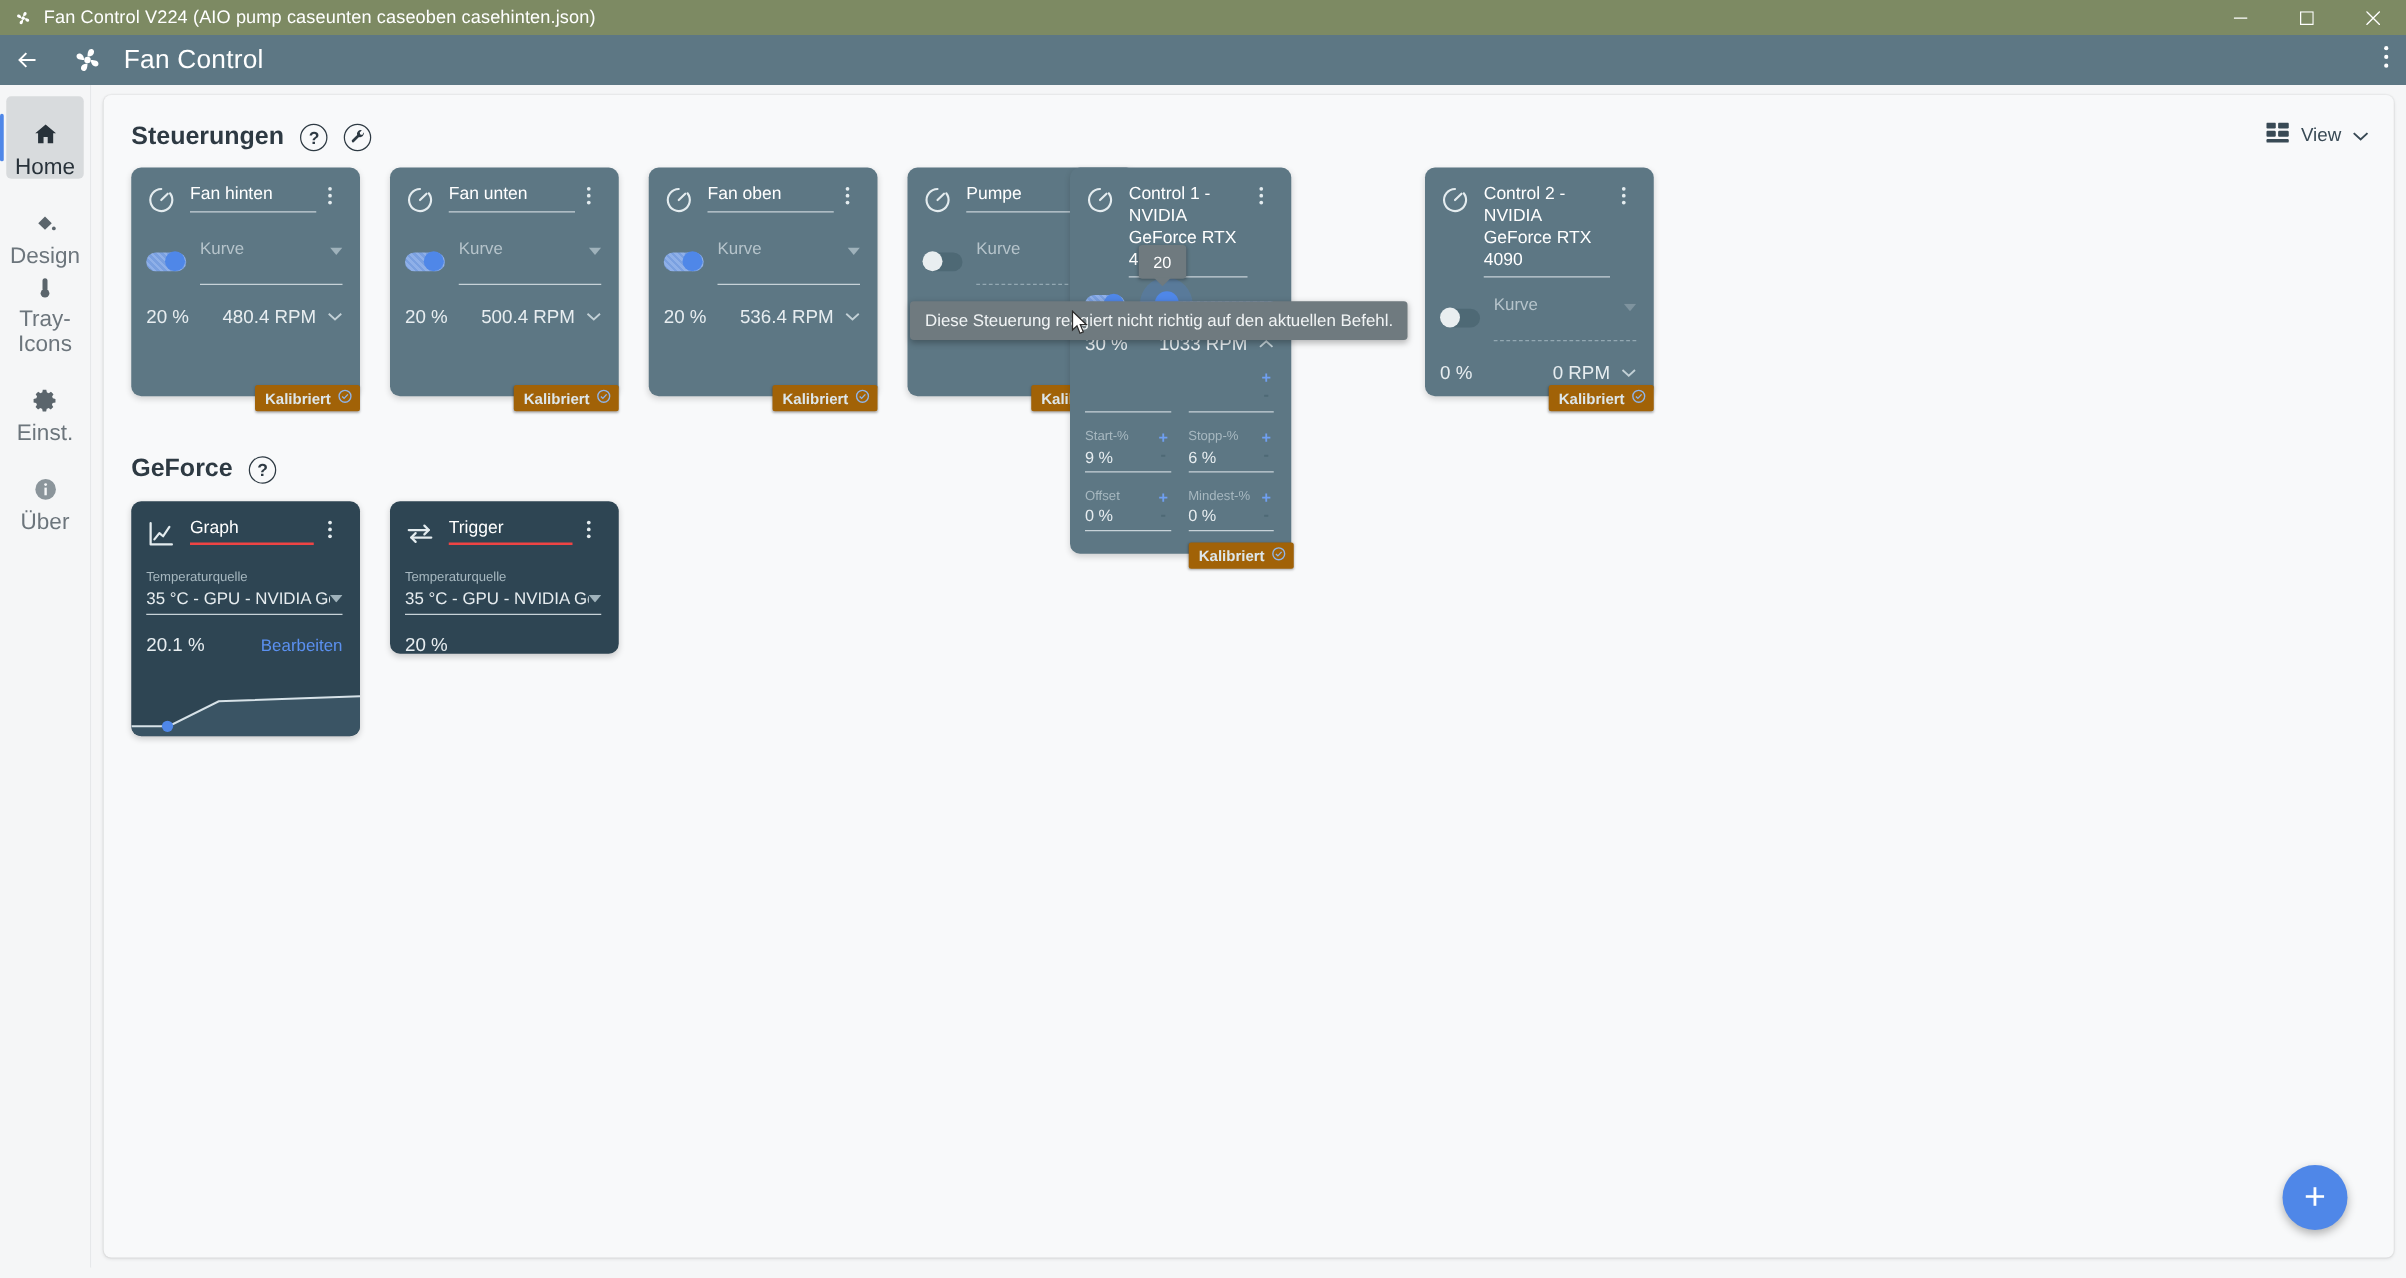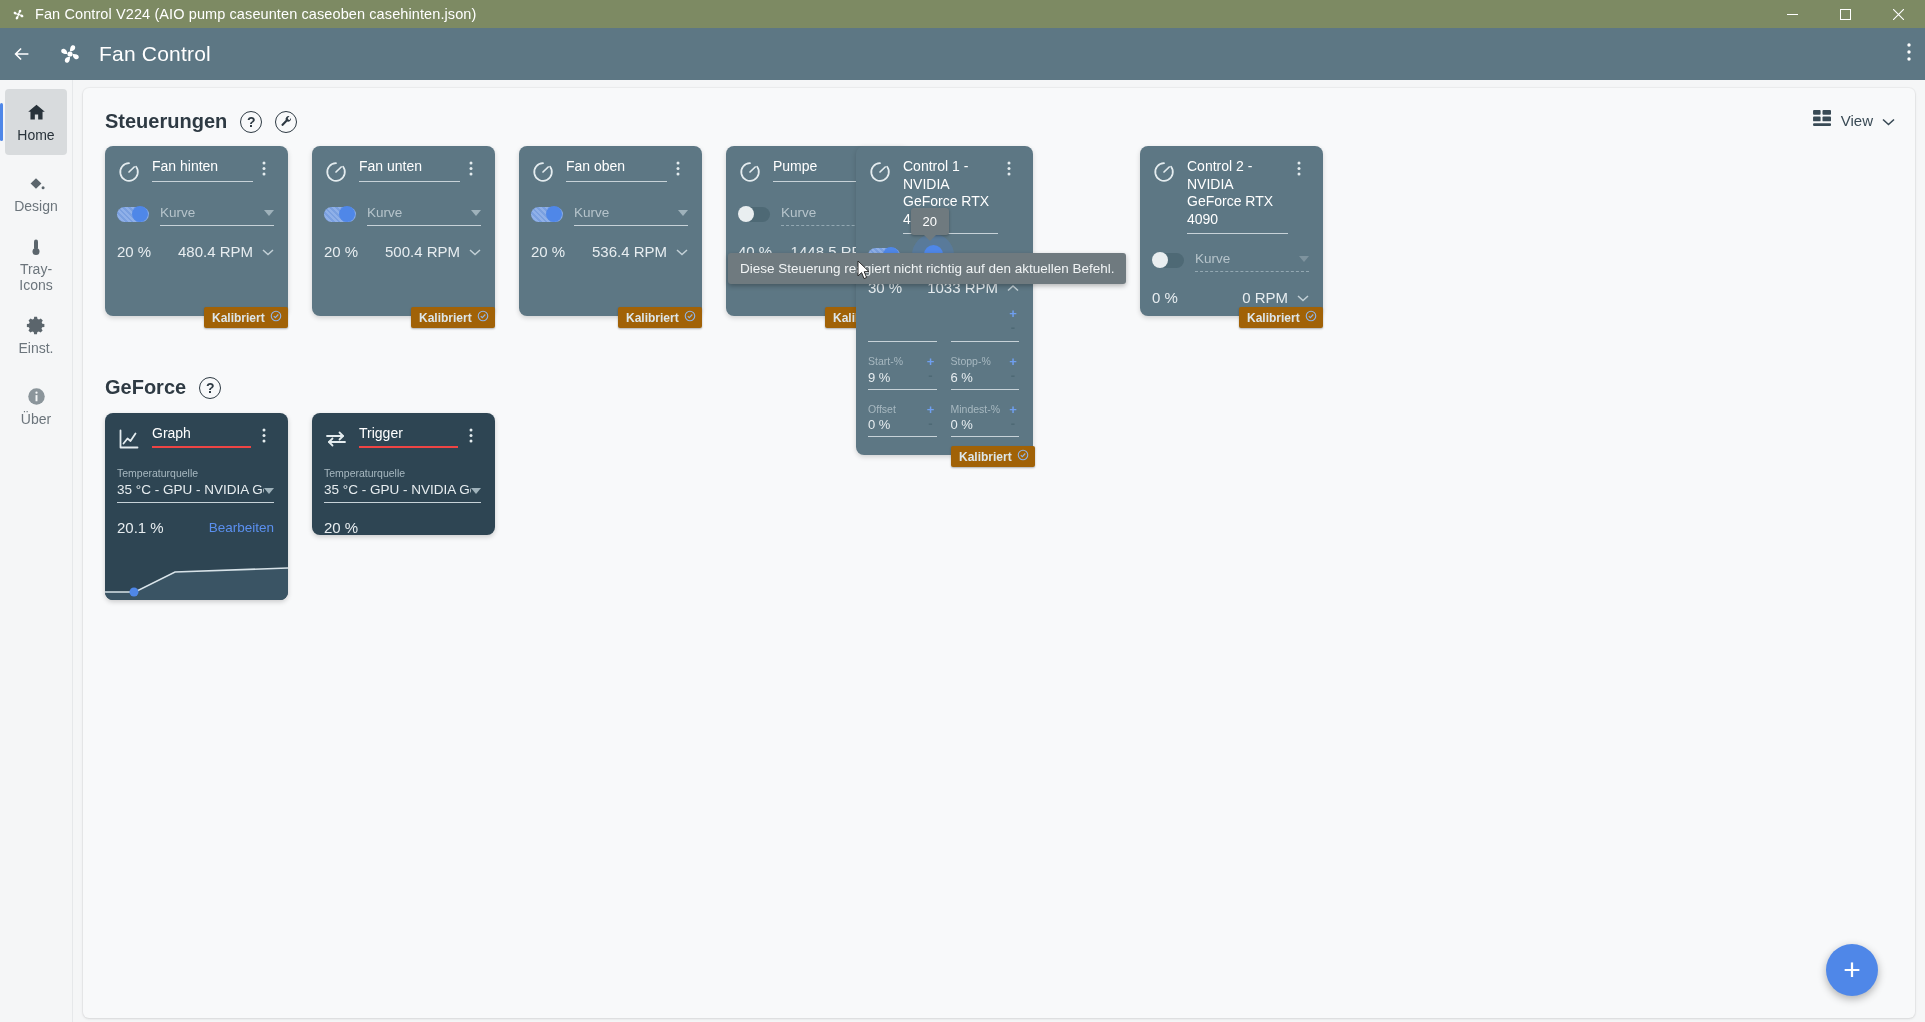--- a/index.html
+++ b/index.html
@@ -24,21 +24,21 @@
   .titlebar .tb-text { letter-spacing: .1px; }
   .winbtns { position: absolute; right: 0; top: 0; height: 28px; display: flex; }
   .winbtn {
     width: 53px; height: 28px;
     display: flex; align-items: center; justify-content: center;
     color: #ffffff;
   }
 
   
   .appbar {
-    height: 52px;
+    height: 40px;
     background: #5d7784;
     display: flex;
     align-items: center;
     color: #ffffff;
     position: relative;
   }
   .appbar .back { width: 44px; display:flex; align-items:center; justify-content:center; }
   .appbar .logo { margin-left: 13px; margin-right: 16px; display:flex; }
   .appbar .apptitle { font-size: 21px; font-weight: 400; letter-spacing: .2px; }
   .appbar .kebab { position: absolute; right: 14px; top: 50%; transform: translateY(-50%); }
@@ -53,24 +53,24 @@
     padding-top: 9px;
     flex: 0 0 73px;
     border-right: 1px solid #e6e8ea;
   }
   .nav-item {
     position: relative;
     height: 66px;
     margin: 0 5px 5px 5px;
     border-radius: 4px;
     display: flex; flex-direction: column;
-    align-items: center; justify-content: center;
+    align-items: center; justify-content: flex-end;
     gap: 3px;
     color: #6c757c;
-    font-size: 14px;
+    font-size: 18px;
     text-align: center;
     line-height: 1.12;
     cursor: pointer;
   }
   .nav-item.active { background: #d8dbdd; color: #28323a; }
   .nav-item.active::before {
     content: ""; position: absolute; left: -5px; top: 14px;
     width: 3px; height: 38px; background: #4f87e8; border-radius: 2px;
   }
   .nav-ico { display: flex; align-items: center; justify-content: center; height: 24px; }
@@ -143,22 +143,22 @@
     position: absolute; width: 16px; height: 16px; border-radius: 50%;
     top: -1px; transition: none;
   }
   .toggle.on { background: repeating-linear-gradient(45deg,#8fb0e8 0 2px,#7aa0e0 2px 4px); }
   .toggle.on .knob { background: #4f87e8; left: 15px; }
   .toggle.off { background: #4e6975; }
   .toggle.off .knob { background: #e9eef0; left: 0px; }
 
   .select {
     flex: 1; min-width: 0;
-    display: flex; align-items: flex-end; justify-content: space-between;
-    padding-bottom: 5px; cursor: pointer;
+    display: flex; align-items: flex-start; justify-content: space-between;
+    padding-bottom: 18px; cursor: pointer;
   }
   .select.solid { border-bottom: 1px solid #c7d2d8; }
   .select.dashed { border-bottom: 1.5px dashed #93a8b2; }
   .select .sel-val { font-size: 13.5px; color: #b6c4cb; }
   .select .caret { margin-left: 6px; }
 
   .card-row3 {
     display: flex; align-items: center; justify-content: space-between;
     margin-top: 16px;
   }

